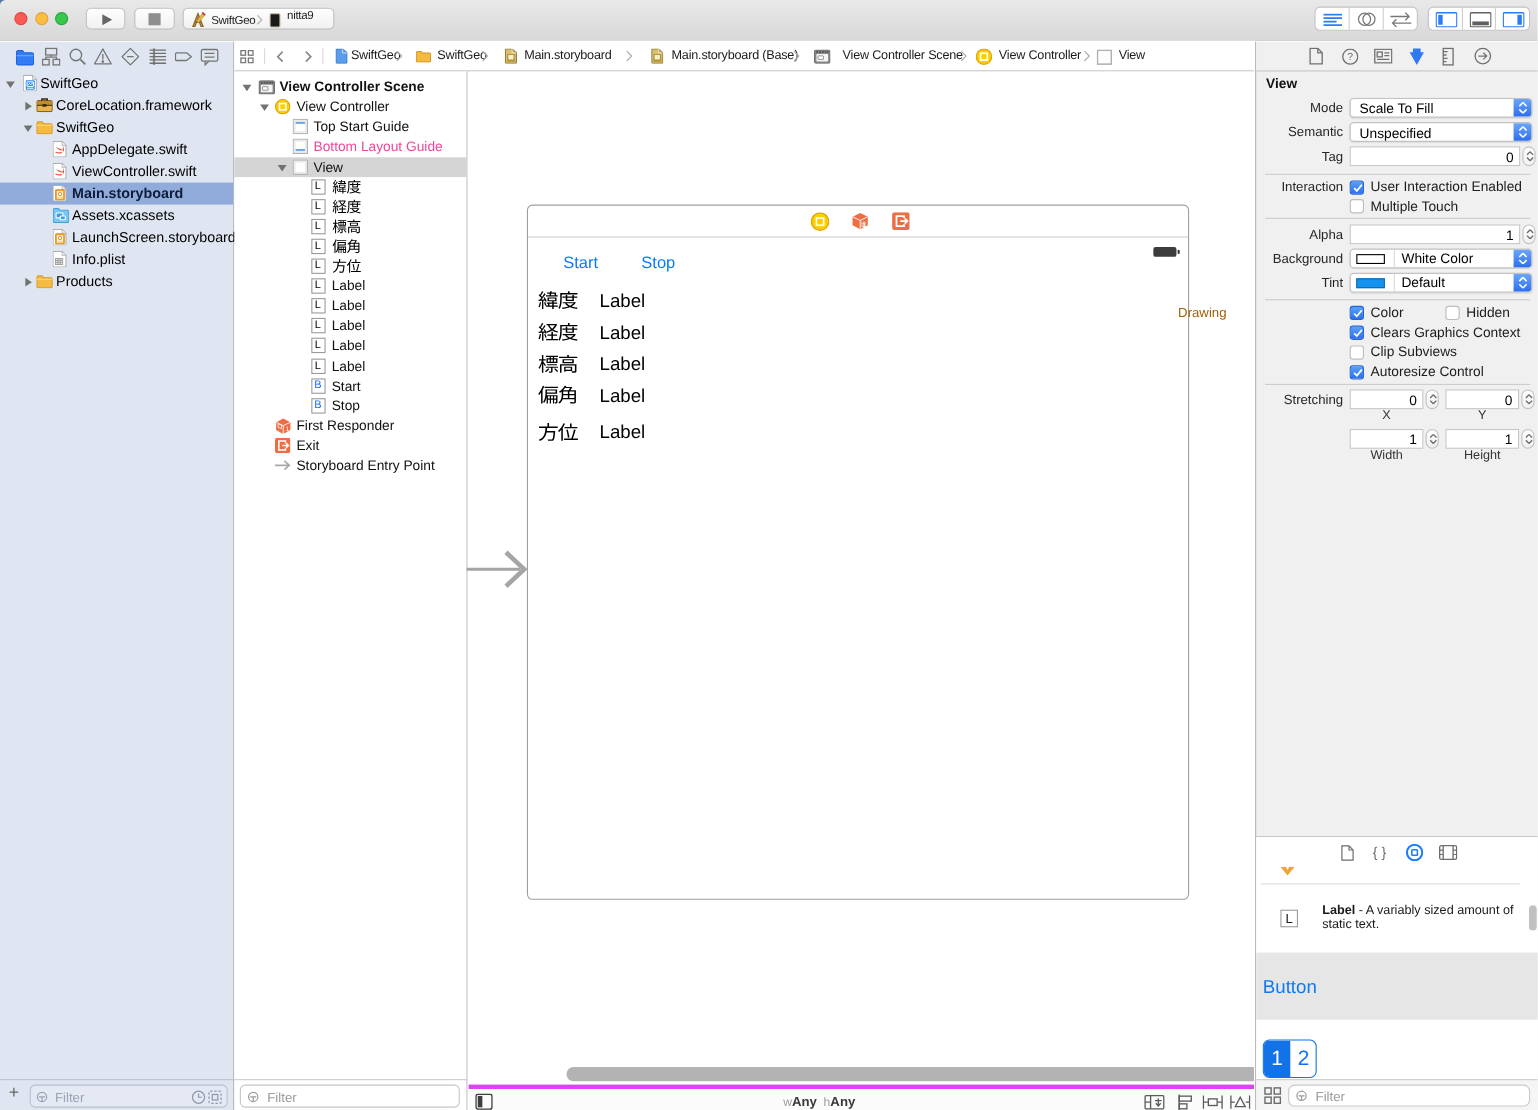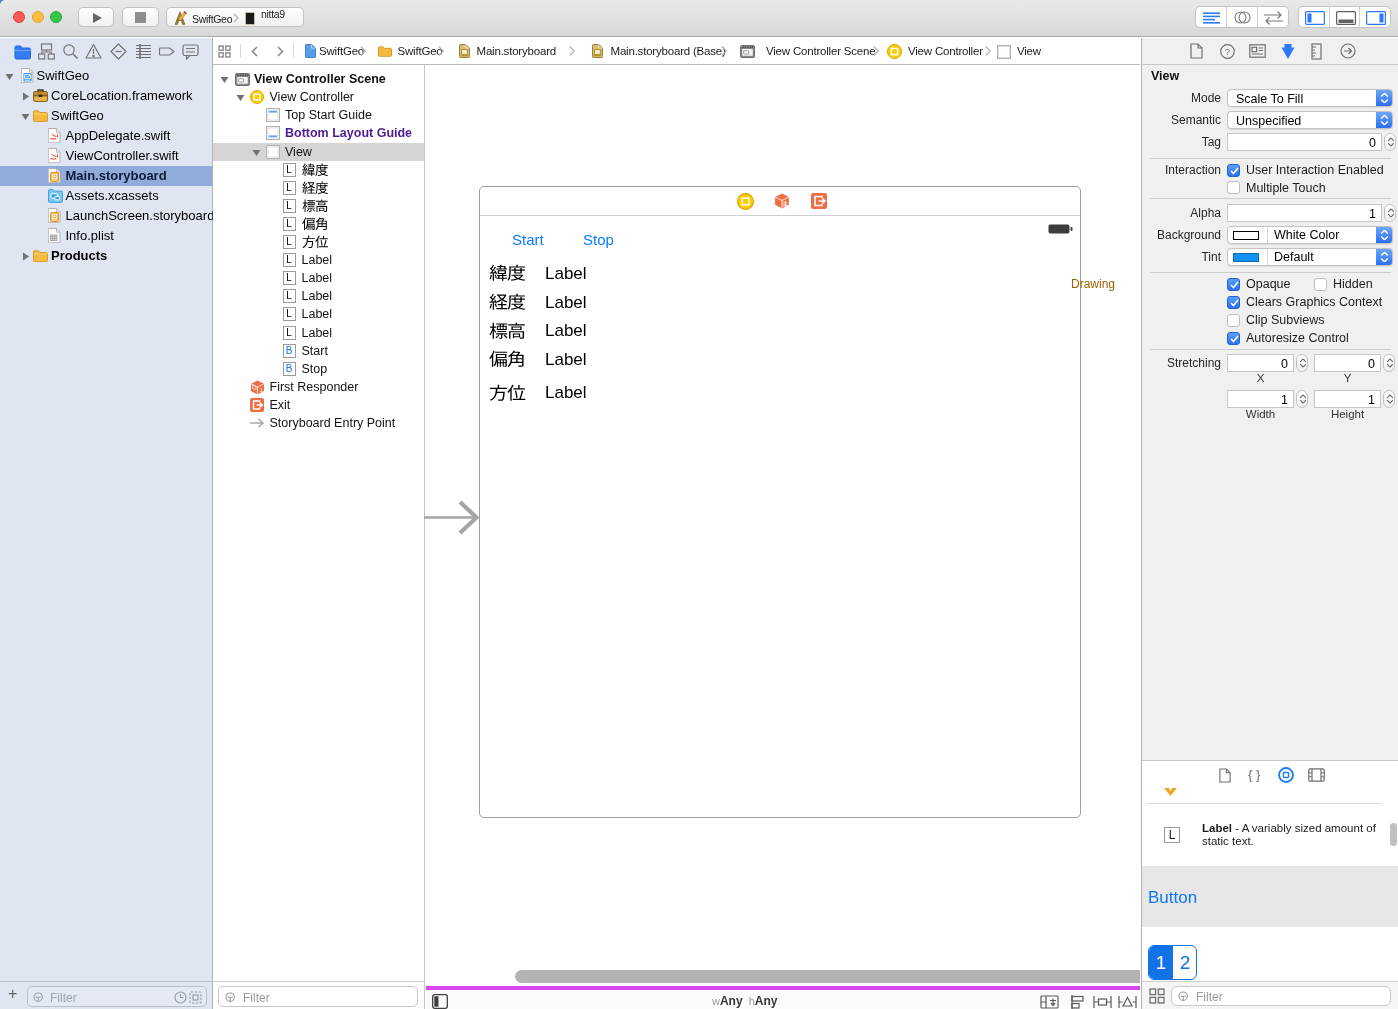--- a/index.html
+++ b/index.html
@@ -226,21 +226,21 @@
       </g>
     </svg>
     <span class="abs" style="left:65.5px;top:164px;font-weight:normal;color:#000;line-height:16px">Info.plist</span>
     <svg class="abs" style="left:20.5px;top:187.5px" width="9" height="9" viewBox="0 0 9 9">
       <path d="M2 0.5 v8 L8 4.5 Z" fill="#727272"></path>
     </svg>
     <svg class="abs" style="left:32.5px;top:185.5px" width="15" height="12" viewBox="0 0 15 12">
       <path d="M0.5 2 a1.2 1.2 0 0 1 1.2 -1.2 h3.6 l1.4 1.7 h6.6 a1.2 1.2 0 0 1 1.2 1.2 v6.8 a1.2 1.2 0 0 1 -1.2 1.2 h-11.6 a1.2 1.2 0 0 1 -1.2 -1.2 z" fill="#f5bb40" stroke="#d59a2b"></path>
       <path d="M0.5 4 h14" stroke="#ffd469" stroke-width="1"></path>
     </svg>
-    <span class="abs" style="left:51px;top:184px;font-weight:bold;color:#000;line-height:16px">Products</span>
+    <span class="abs" style="left:51px;top:184px;font-weight:normal;color:#000;line-height:16px">Products</span>
   </div>
 <div class="abs" style="left:0;top:981px;width:213px;height:28px;background:#e0e6f1;border-top:1px solid #bac1cf;border-right:1px solid #b3b3b3">
 <span class="abs" style="left:8px;top:3px;font-size:16px;color:#666">+</span>
 <div class="abs" style="left:27px;top:4px;width:180px;height:21px;background:#e4e9f3;border:1px solid #b8c0d0;border-radius:5px">
 <svg class="abs" style="left:5px;top:4.5px" width="12" height="12" viewBox="0 0 12 12">
         <g fill="none" stroke="#98a2b5" stroke-width="1.1">
           <circle cx="5.2" cy="5.2" r="4.2"></circle>
           <path d="M2.5 5.2 h5.4 M5.2 5.2 v4"></path>
         </g>
       </svg>
@@ -370,21 +370,21 @@
       <rect x="0.5" y="0.5" width="13" height="13" fill="#ececec" stroke="#b2b2b2"></rect>
       <rect x="2.8" y="2.8" width="8.4" height="8.4" fill="#fff"></rect>
       <rect x="2.8" y="2.8" width="8.4" height="1.8" fill="#6aa5e8"></rect>
     </svg>
     <span class="abs" style="left:72px;top:42px;font-weight:normal;line-height:16px;color:#111">Top Start Guide</span>
     <svg class="abs" style="left:53px;top:61px" width="14" height="14" viewBox="0 0 14 14">
       <rect x="0.5" y="0.5" width="13" height="13" fill="#ececec" stroke="#b2b2b2"></rect>
       <rect x="2.8" y="2.8" width="8.4" height="8.4" fill="#fff"></rect>
       <rect x="2.8" y="9.4" width="8.4" height="1.8" fill="#6aa5e8"></rect>
     </svg>
-    <span class="abs" style="left:72px;top:60px;font-weight:bold;line-height:16px;color:#4c1d95">Bottom Layout Guide</span>
+    <span class="abs" style="left:72px;top:60px;font-weight:normal;line-height:16px;color:#ec4899">Bottom Layout Guide</span>
     <div class="abs" style="left:0;top:78px;width:211px;height:18px;background:#d5d5d5"></div>
     <svg class="abs" style="left:38.5px;top:82.5px" width="9" height="9" viewBox="0 0 9 9">
       <path d="M0.5 2 h8 L4.5 8 Z" fill="#727272"></path>
     </svg>
     <svg class="abs" style="left:53px;top:80px" width="14" height="14" viewBox="0 0 14 14">
       <rect x="0.5" y="0.5" width="13" height="13" fill="#ececec" stroke="#b2b2b2"></rect>
       <rect x="2.8" y="2.8" width="8.4" height="8.4" fill="#fff"></rect>
     </svg>
     <span class="abs" style="left:72px;top:79px;font-weight:normal;line-height:16px;color:#111">View</span>
     <div class="abs" style="left:69.5px;top:97.5px;width:13px;height:14px;background:#fff;border:1px solid #9b9b9b;font-size:10px;color:#000;text-align:center;line-height:12px">L</div>
@@ -670,21 +670,21 @@
         </svg>
       </div>
     </div>
 <div class="abs" style="left:8px;top:233.5px;width:241px;height:1px;background:#cdcdcd"></div>
 <div class="abs" style="left:-71px;top:238px;width:150px;text-align:left;font-size:12px;color:#a16207;line-height:16px">Drawing</div>
 <div class="abs" style="left:85px;top:240px;width:13px;height:13px;border-radius:3px;background:linear-gradient(#58a2f9,#2d6ef2);border:1px solid #2463d6">
       <svg class="abs" style="left:1.5px;top:2px" width="9" height="8" viewBox="0 0 9 8">
         <path d="M1 4 L3.5 6.5 L8 1" stroke="#fff" stroke-width="1.6" fill="none"></path>
       </svg>
     </div>
-<span class="abs" style="left:104px;top:238px;font-size:12.5px;color:#1c1c1c;line-height:16px">Opaque</span>
+<span class="abs" style="left:104px;top:238px;font-size:12.5px;color:#1c1c1c;line-height:16px">Color</span>
 <div class="abs" style="left:172px;top:240px;width:13px;height:13px;border-radius:3px;background:#fff;border:1px solid #bdbdbd"></div>
 <span class="abs" style="left:191px;top:238px;font-size:12.5px;color:#1c1c1c;line-height:16px">Hidden</span>
 <div class="abs" style="left:85px;top:258px;width:13px;height:13px;border-radius:3px;background:linear-gradient(#58a2f9,#2d6ef2);border:1px solid #2463d6">
       <svg class="abs" style="left:1.5px;top:2px" width="9" height="8" viewBox="0 0 9 8">
         <path d="M1 4 L3.5 6.5 L8 1" stroke="#fff" stroke-width="1.6" fill="none"></path>
       </svg>
     </div>
 <span class="abs" style="left:104px;top:256px;font-size:12.5px;color:#1c1c1c;line-height:16px">Clears Graphics Context</span>
 <div class="abs" style="left:85px;top:276px;width:13px;height:13px;border-radius:3px;background:#fff;border:1px solid #bdbdbd"></div>
 <span class="abs" style="left:104px;top:274px;font-size:12.5px;color:#1c1c1c;line-height:16px">Clip Subviews</span>

